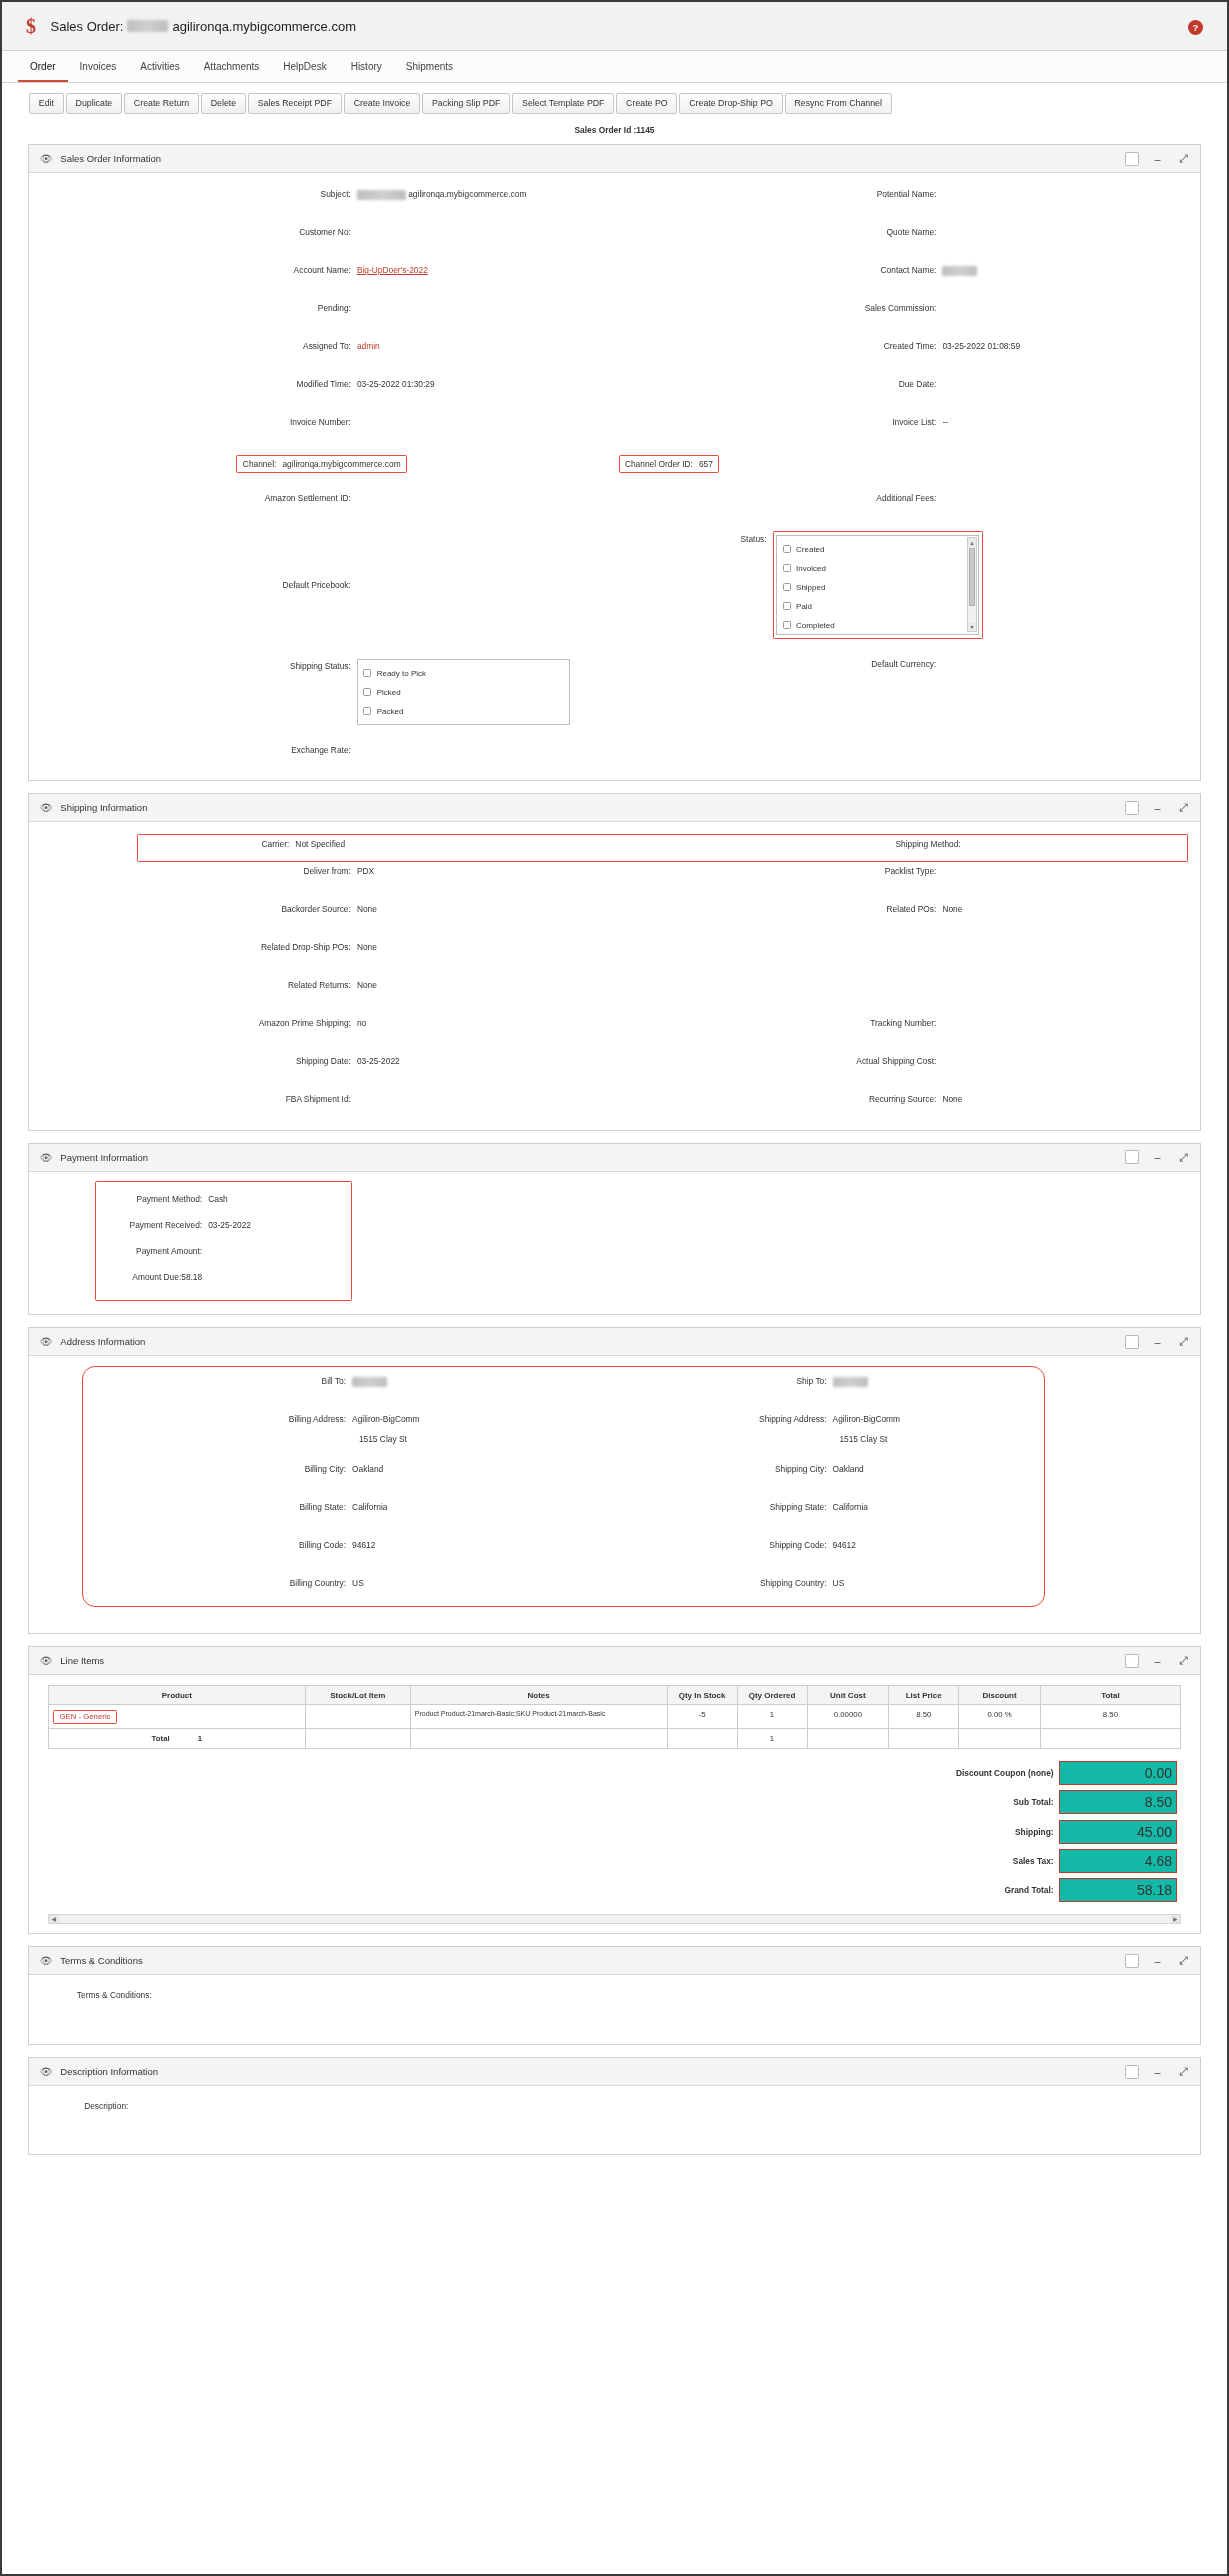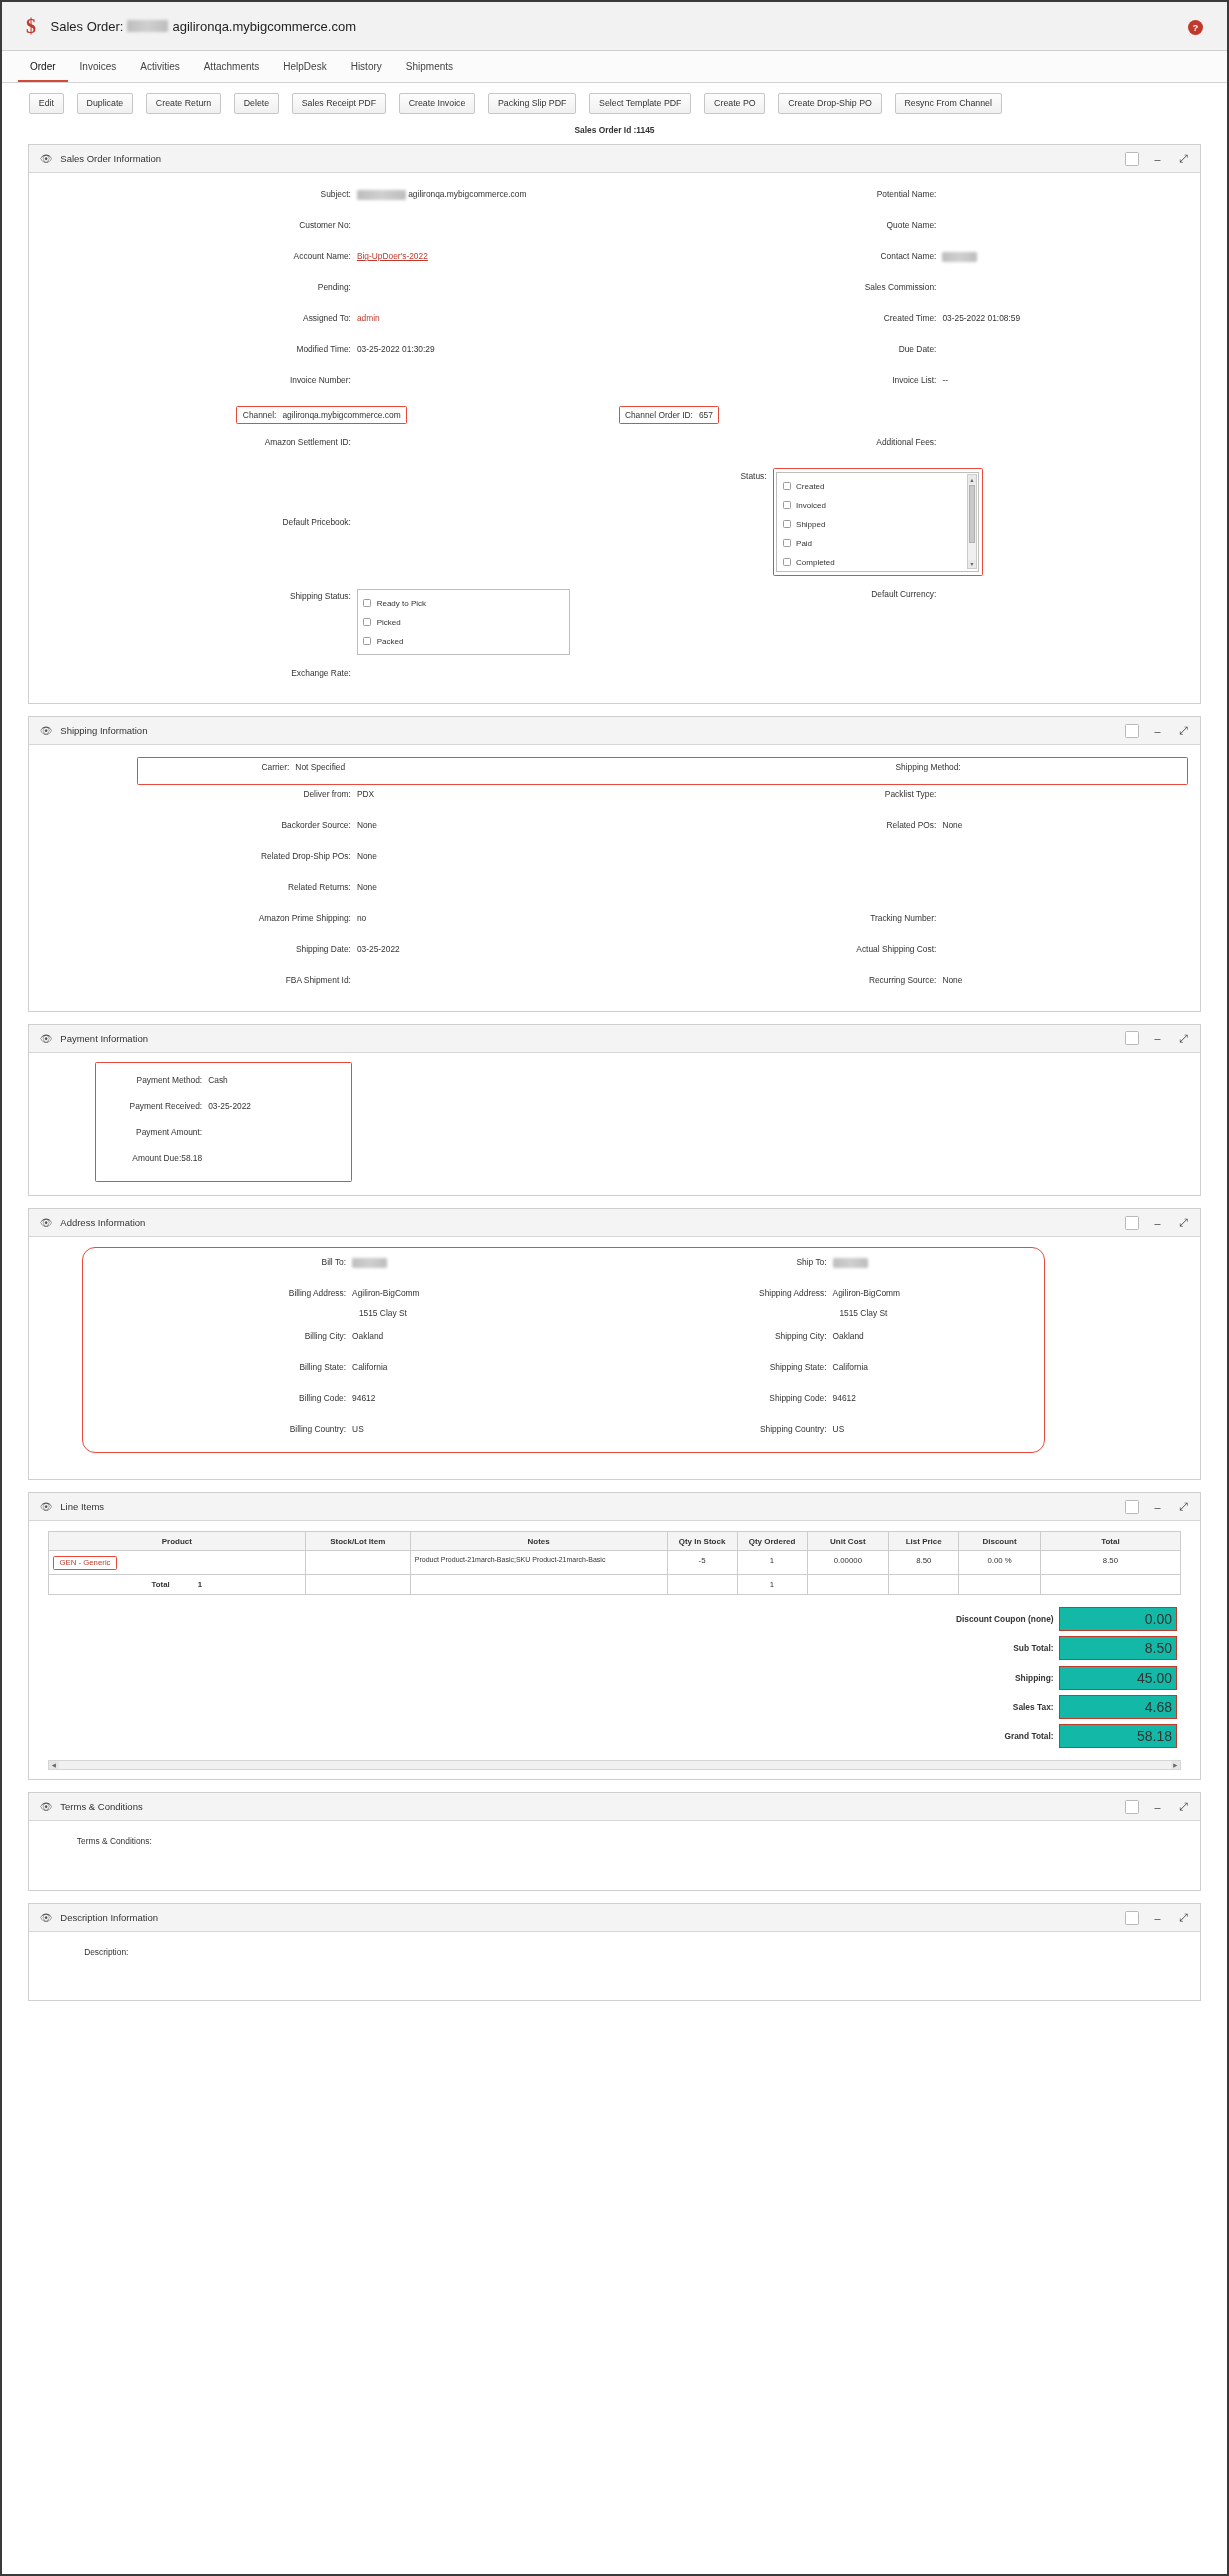--- a/index.html
+++ b/index.html
@@ -88,21 +88,21 @@
     border-bottom:2px solid transparent;
   }
   .tab.active {
     color:#111;
     border-bottom:2px solid #d04a36;
     font-weight:normal;
   }
   
   .actionbar {
     display:flex;
-    gap:13px;
+    gap:2px;
     padding:9.5px 16px 6.8px 27px;
     flex-wrap:nowrap;
     align-items:center;
   }
   .btn {
     background:linear-gradient(#fdfdfd,#f0f0f0);
     border:0.7px solid #c6c6c6;
     border-radius:2px;
     font-size:8.8px;
     color:#333;
@@ -158,21 +158,21 @@
     width:14px; height:14px;
     display:flex; align-items:center; justify-content:center;
     color:#444;
     font-size:10.8px;
   }
   .panel-body { padding:12px 0 13.5px 0; }
   
   .fgrid {
     display:grid;
     grid-template-columns: 1fr 1fr;
-    row-gap:5px;
+    row-gap:12px;
   }
   .frow {
     display:flex;
     align-items:flex-start;
     min-height:26px;
     padding:4px 0;
   }
   .flabel {
     flex:0 0 auto;
     text-align:right;

